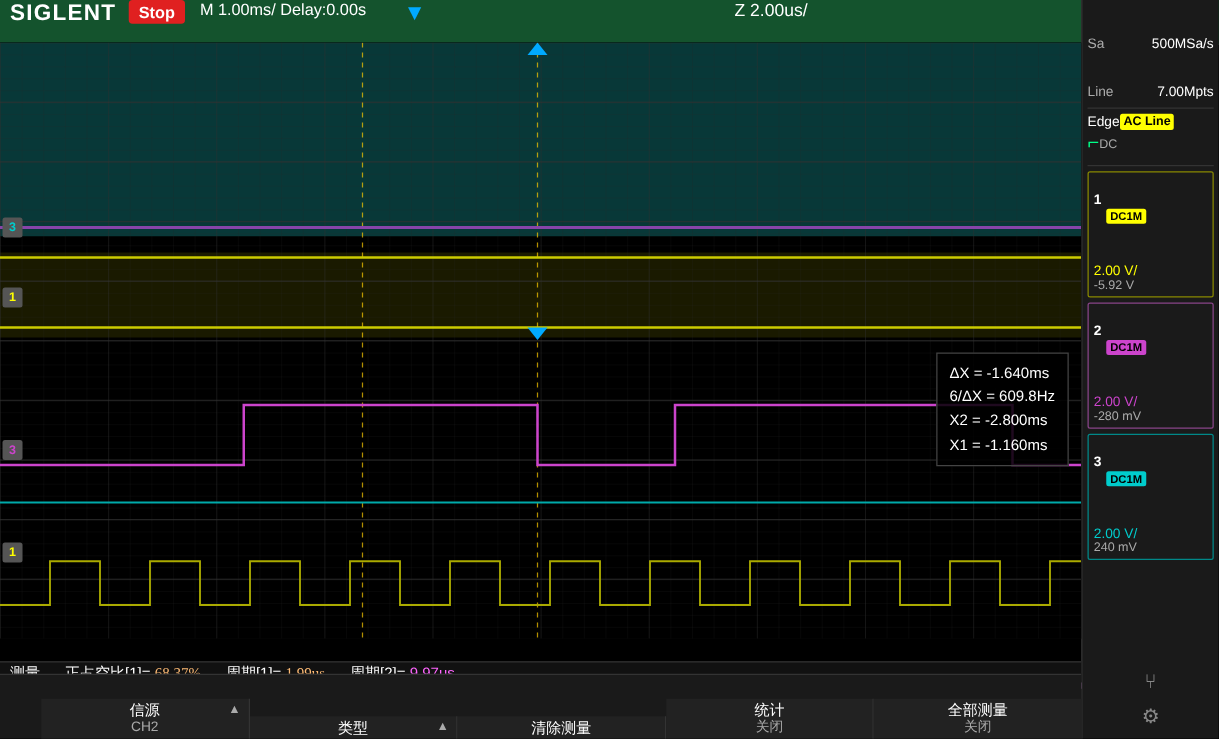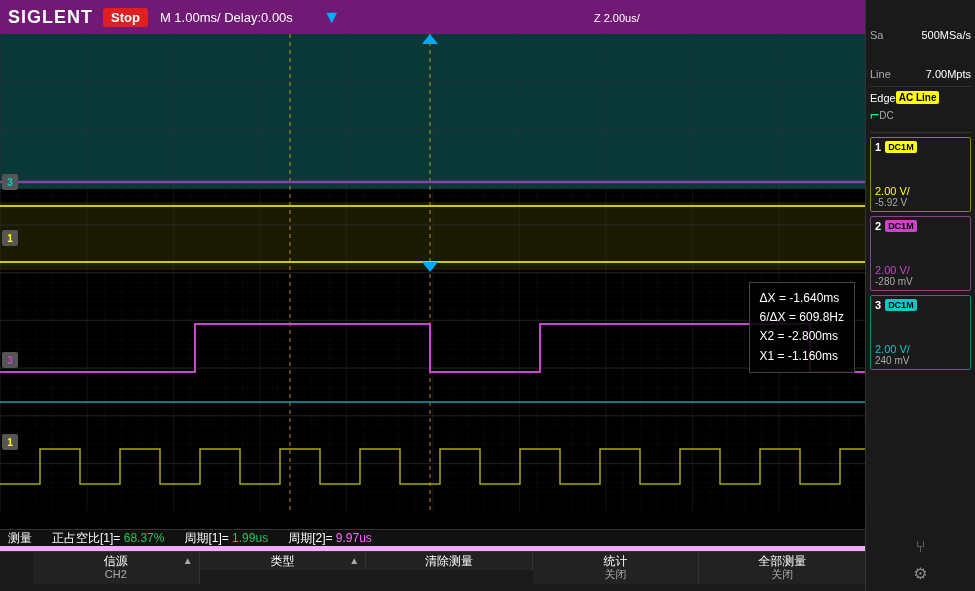--- a/index.html
+++ b/index.html
@@ -10,23 +10,23 @@
       font-family: Arial, sans-serif;
       overflow: hidden;
       position: relative;
     }
 
     
     #topbar {
       position: absolute;
       top: 0; left: 0; right: 0;
       height: 36px;
-      background: #701a75;
-      display: flex;
-      align-items: center;
+      background: #14532d;
+      display: flex;
+      align-items: flex-start;
       padding: 0 8px;
       border-bottom: 1px solid #333;
     }
 
     #siglent-logo {
       color: #fff;
       font-weight: bold;
       font-size: 18px;
       letter-spacing: 1px;
       margin-right: 10px;
@@ -43,21 +43,21 @@
     }
 
     #timebase-info {
       color: #fff;
       font-size: 13px;
       margin-right: 30px;
     }
 
     #zoom-info {
       color: #fff;
-      font-size: 11px;
+      font-size: 14px;
       flex: 1;
       text-align: center;
       position: relative;
     }
 
     #freq-display {
       color: #ffff00;
       font-size: 13px;
       font-weight: bold;
       margin-left: auto;
@@ -150,20 +150,21 @@
       font-size: 11px;
       font-weight: bold;
     }
 
     .ch-badge {
       font-size: 9px;
       padding: 1px 3px;
       border-radius: 2px;
       color: #000;
       font-weight: bold;
+      margin-top: 26px;
     }
 
     .ch1-badge { background: #ffff00; }
     .ch2-badge { background: #cc44cc; }
     .ch3-badge { background: #00cccc; }
 
     .ch-vdiv {
       color: #fff;
       font-size: 11px;
       margin-top: 32px;
@@ -244,33 +245,33 @@
 
     .meas-item {
       font-size: 12px;
       white-space: nowrap;
     }
 
     .meas-label {
       color: #fff;
     }
 
-    .meas-val-yellow { color: #22c55e; }
+    .meas-val-yellow { color: #fdba74; font-family: Liberation Serif, serif; }
     .meas-val-pink { color: #ff66ff; }
 
     
     #toolbar {
       position: absolute;
       bottom: 0;
       left: 0;
       right: 110px;
-      height: 40px;
+      height: 52px;
       background: #1a1a1a;
       display: flex;
-      align-items: flex-start;
+      align-items: flex-end;
       border-top: 1px solid #333;
       padding-left: 33px;
     }
 
     .tb-btn {
       flex: 1;
       display: flex;
       flex-direction: column;
       align-items: center;
       justify-content: center;

